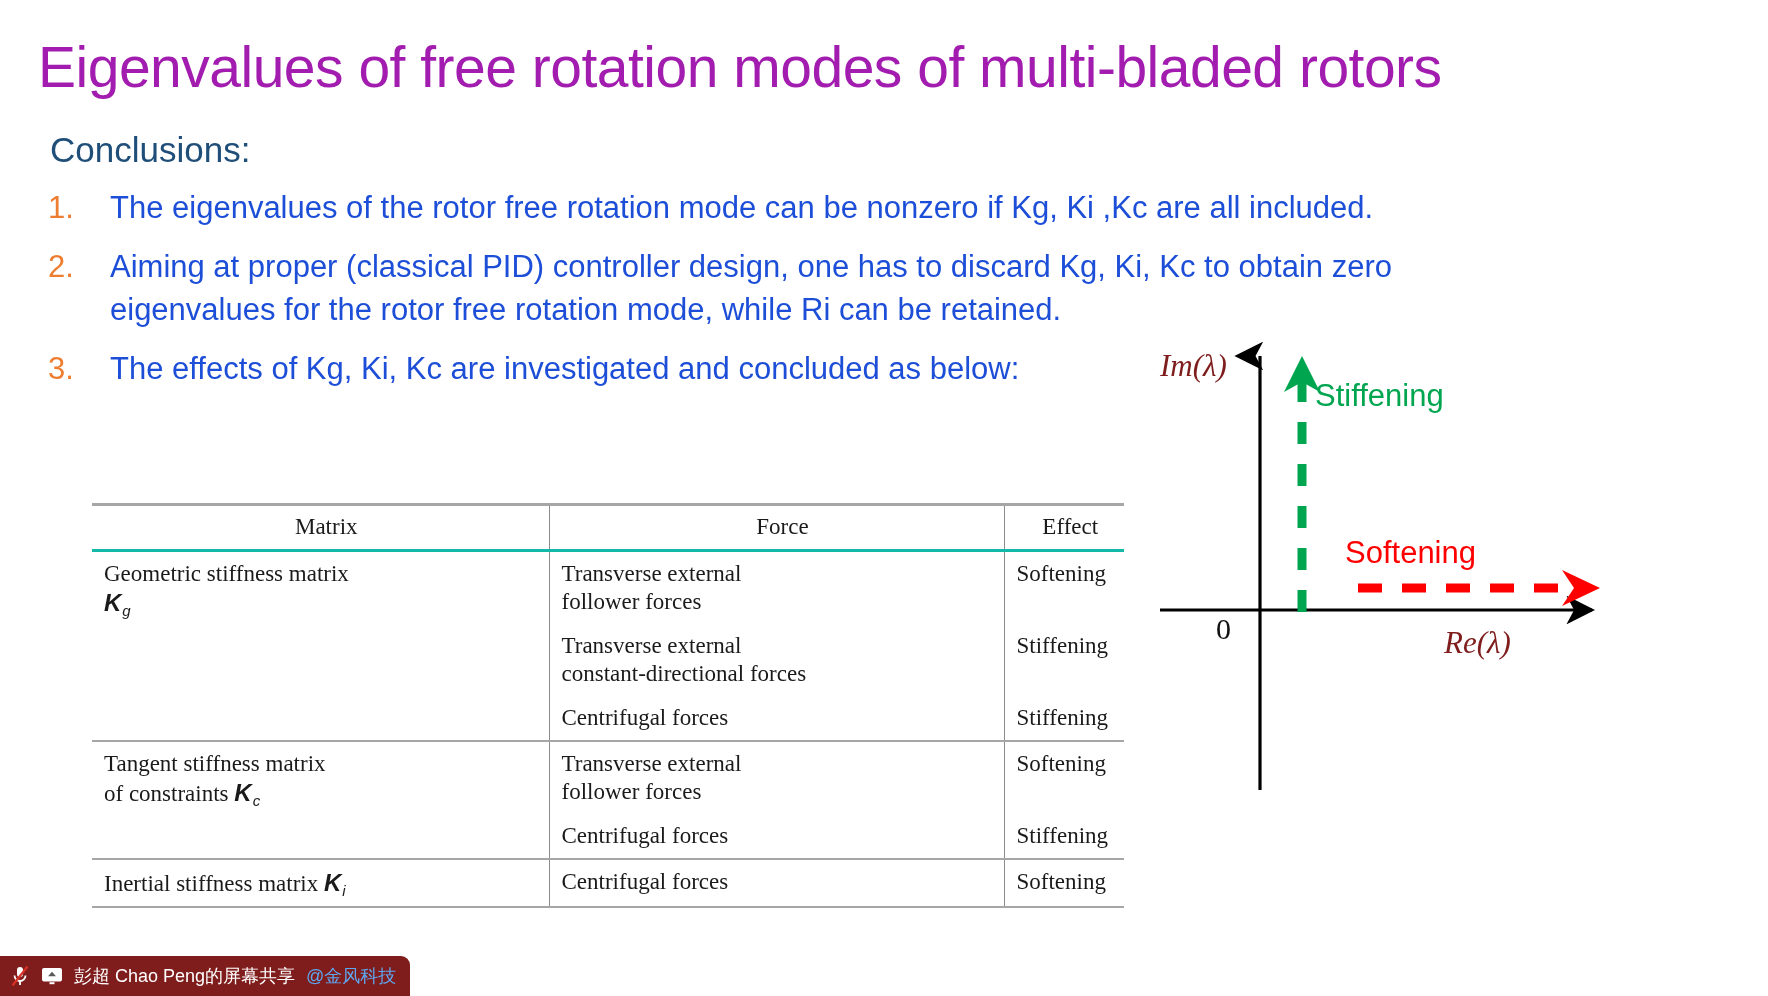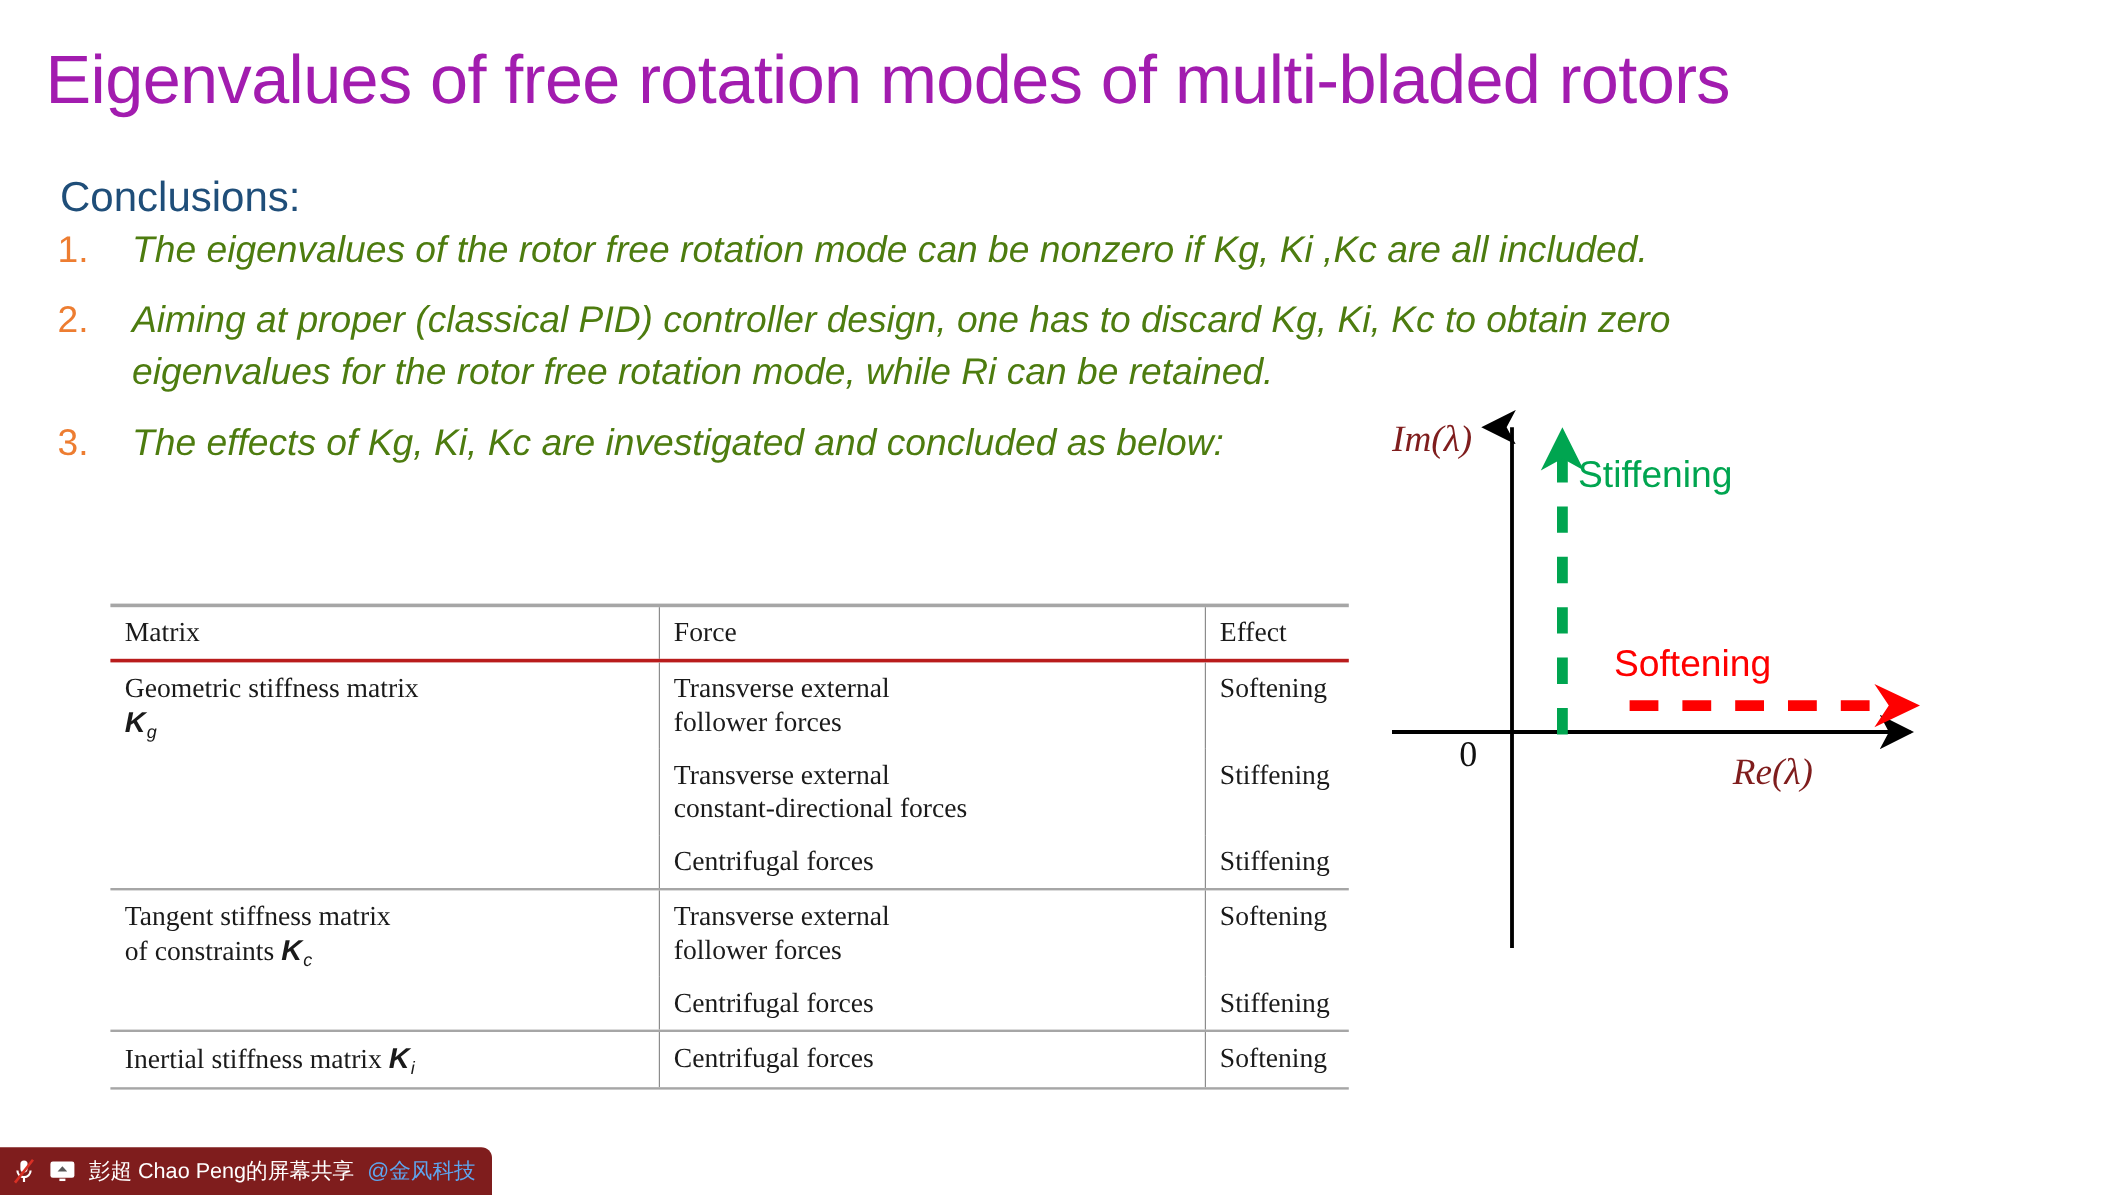--- a/index.html
+++ b/index.html
@@ -27,21 +27,21 @@
     font-family: "Liberation Sans", sans-serif;
     font-weight: 400;
     letter-spacing: -0.5px;
     white-space: nowrap;
   }
 
   
   #conclusions-heading {
     position: absolute;
     left: 50px;
-    top: 145px;
+    top: 130px;
     font-size: 35px;
     color: #1f4e79;
     font-family: "Liberation Sans", sans-serif;
   }
 
   
   #conclusions-list {
     position: absolute;
     left: 48px;
     top: 186px;
@@ -54,48 +54,47 @@
   }
   .list-number {
     flex: 0 0 62px;
     color: #ed7d31;
     font-size: 31px;
     line-height: 43px;
     font-family: "Liberation Sans", sans-serif;
   }
   .list-text {
     flex: 1 1 auto;
-    color: #4d7c0f;
+    color: #1d4ed8;
     font-size: 31px;
     line-height: 43px;
     font-family: "Liberation Sans", sans-serif;
-    font-style: italic;
   }
 
   
   #effects-table {
     position: absolute;
     left: 92px;
     top: 503px;
     width: 1032px;
     border-collapse: collapse;
     font-family: "Liberation Serif", serif;
     font-size: 23px;
     color: #1a1a1a;
   }
   #effects-table col.c-matrix { width: 457px; }
   #effects-table col.c-force  { width: 455px; }
   #effects-table col.c-effect { width: 120px; }
 
   #effects-table thead th {
-    text-align: left;
+    text-align: center;
     font-weight: 400;
     padding: 8px 0 9px 12px;
     border-top: 3px solid #a6a6a6;
-    border-bottom: 3px solid #b91c1c;
+    border-bottom: 3px solid #14b8a6;
   }
   #effects-table tbody td {
     vertical-align: top;
     padding: 9px 0 9px 12px;
     border-bottom: 2px solid #a6a6a6;
   }
   #effects-table tbody td.nb { border-bottom: none; }
   #effects-table td.col-sep,
   #effects-table th.col-sep { border-left: 1.5px solid #8c8c8c; }
 

